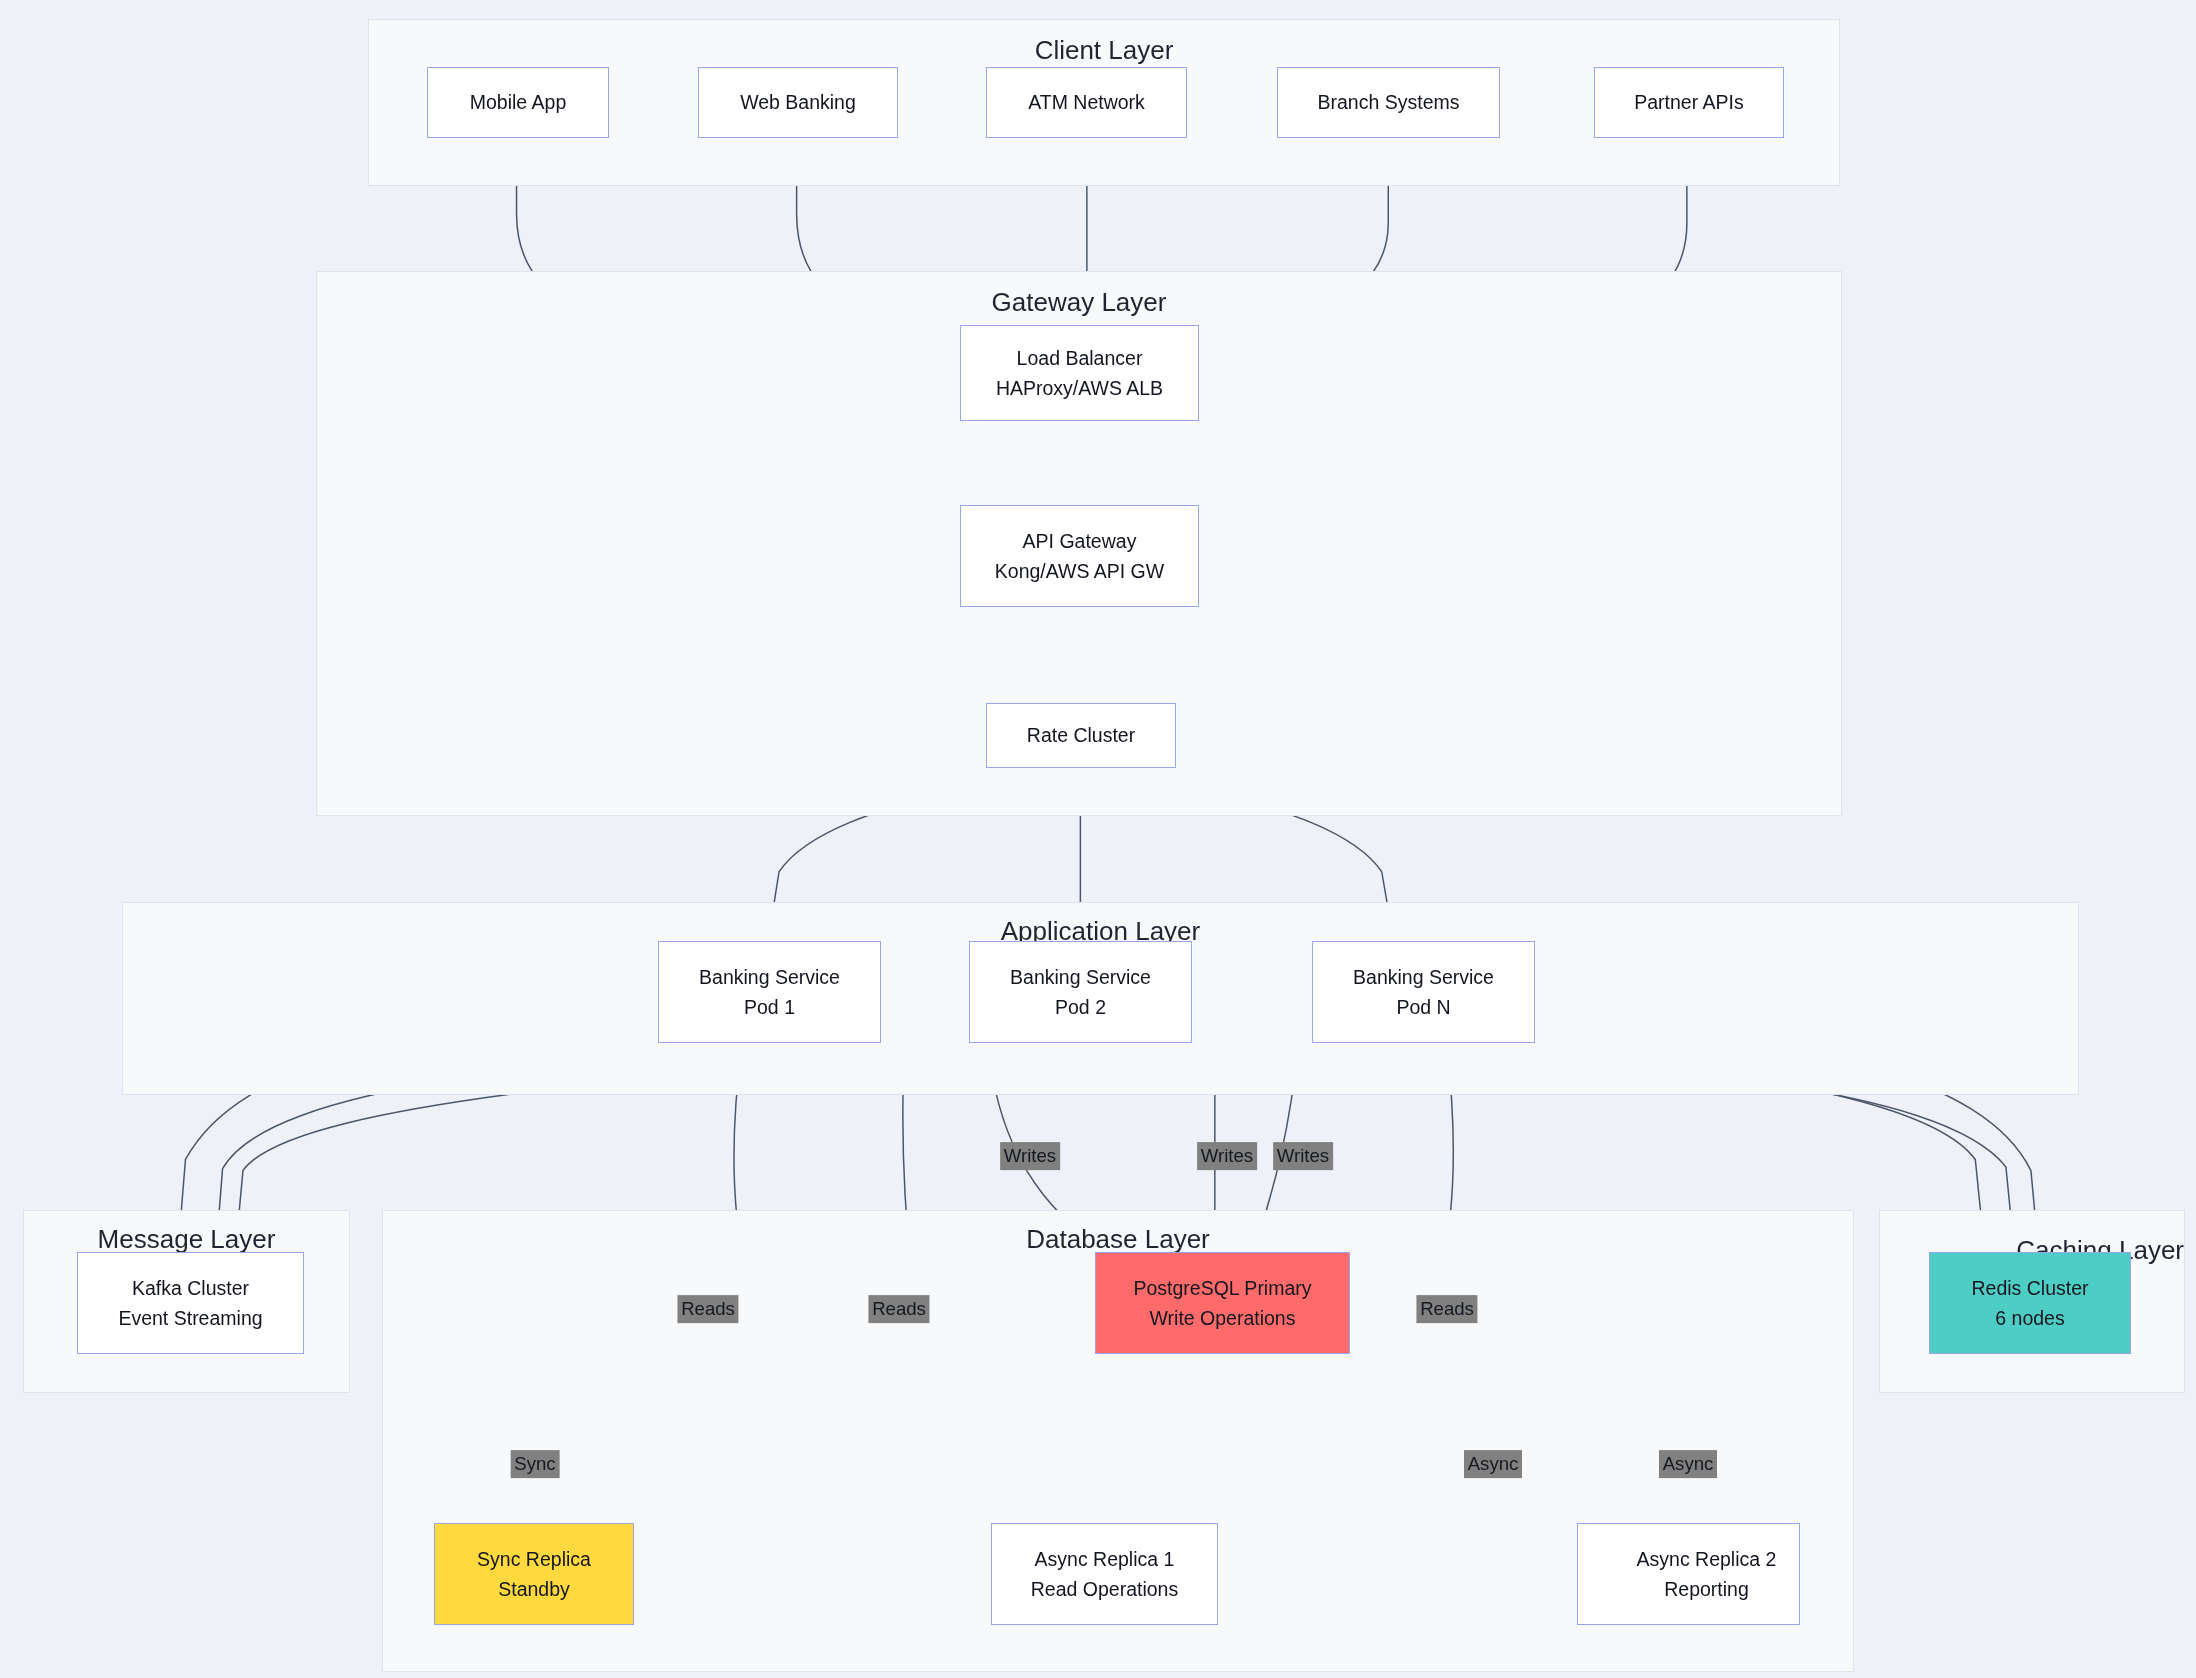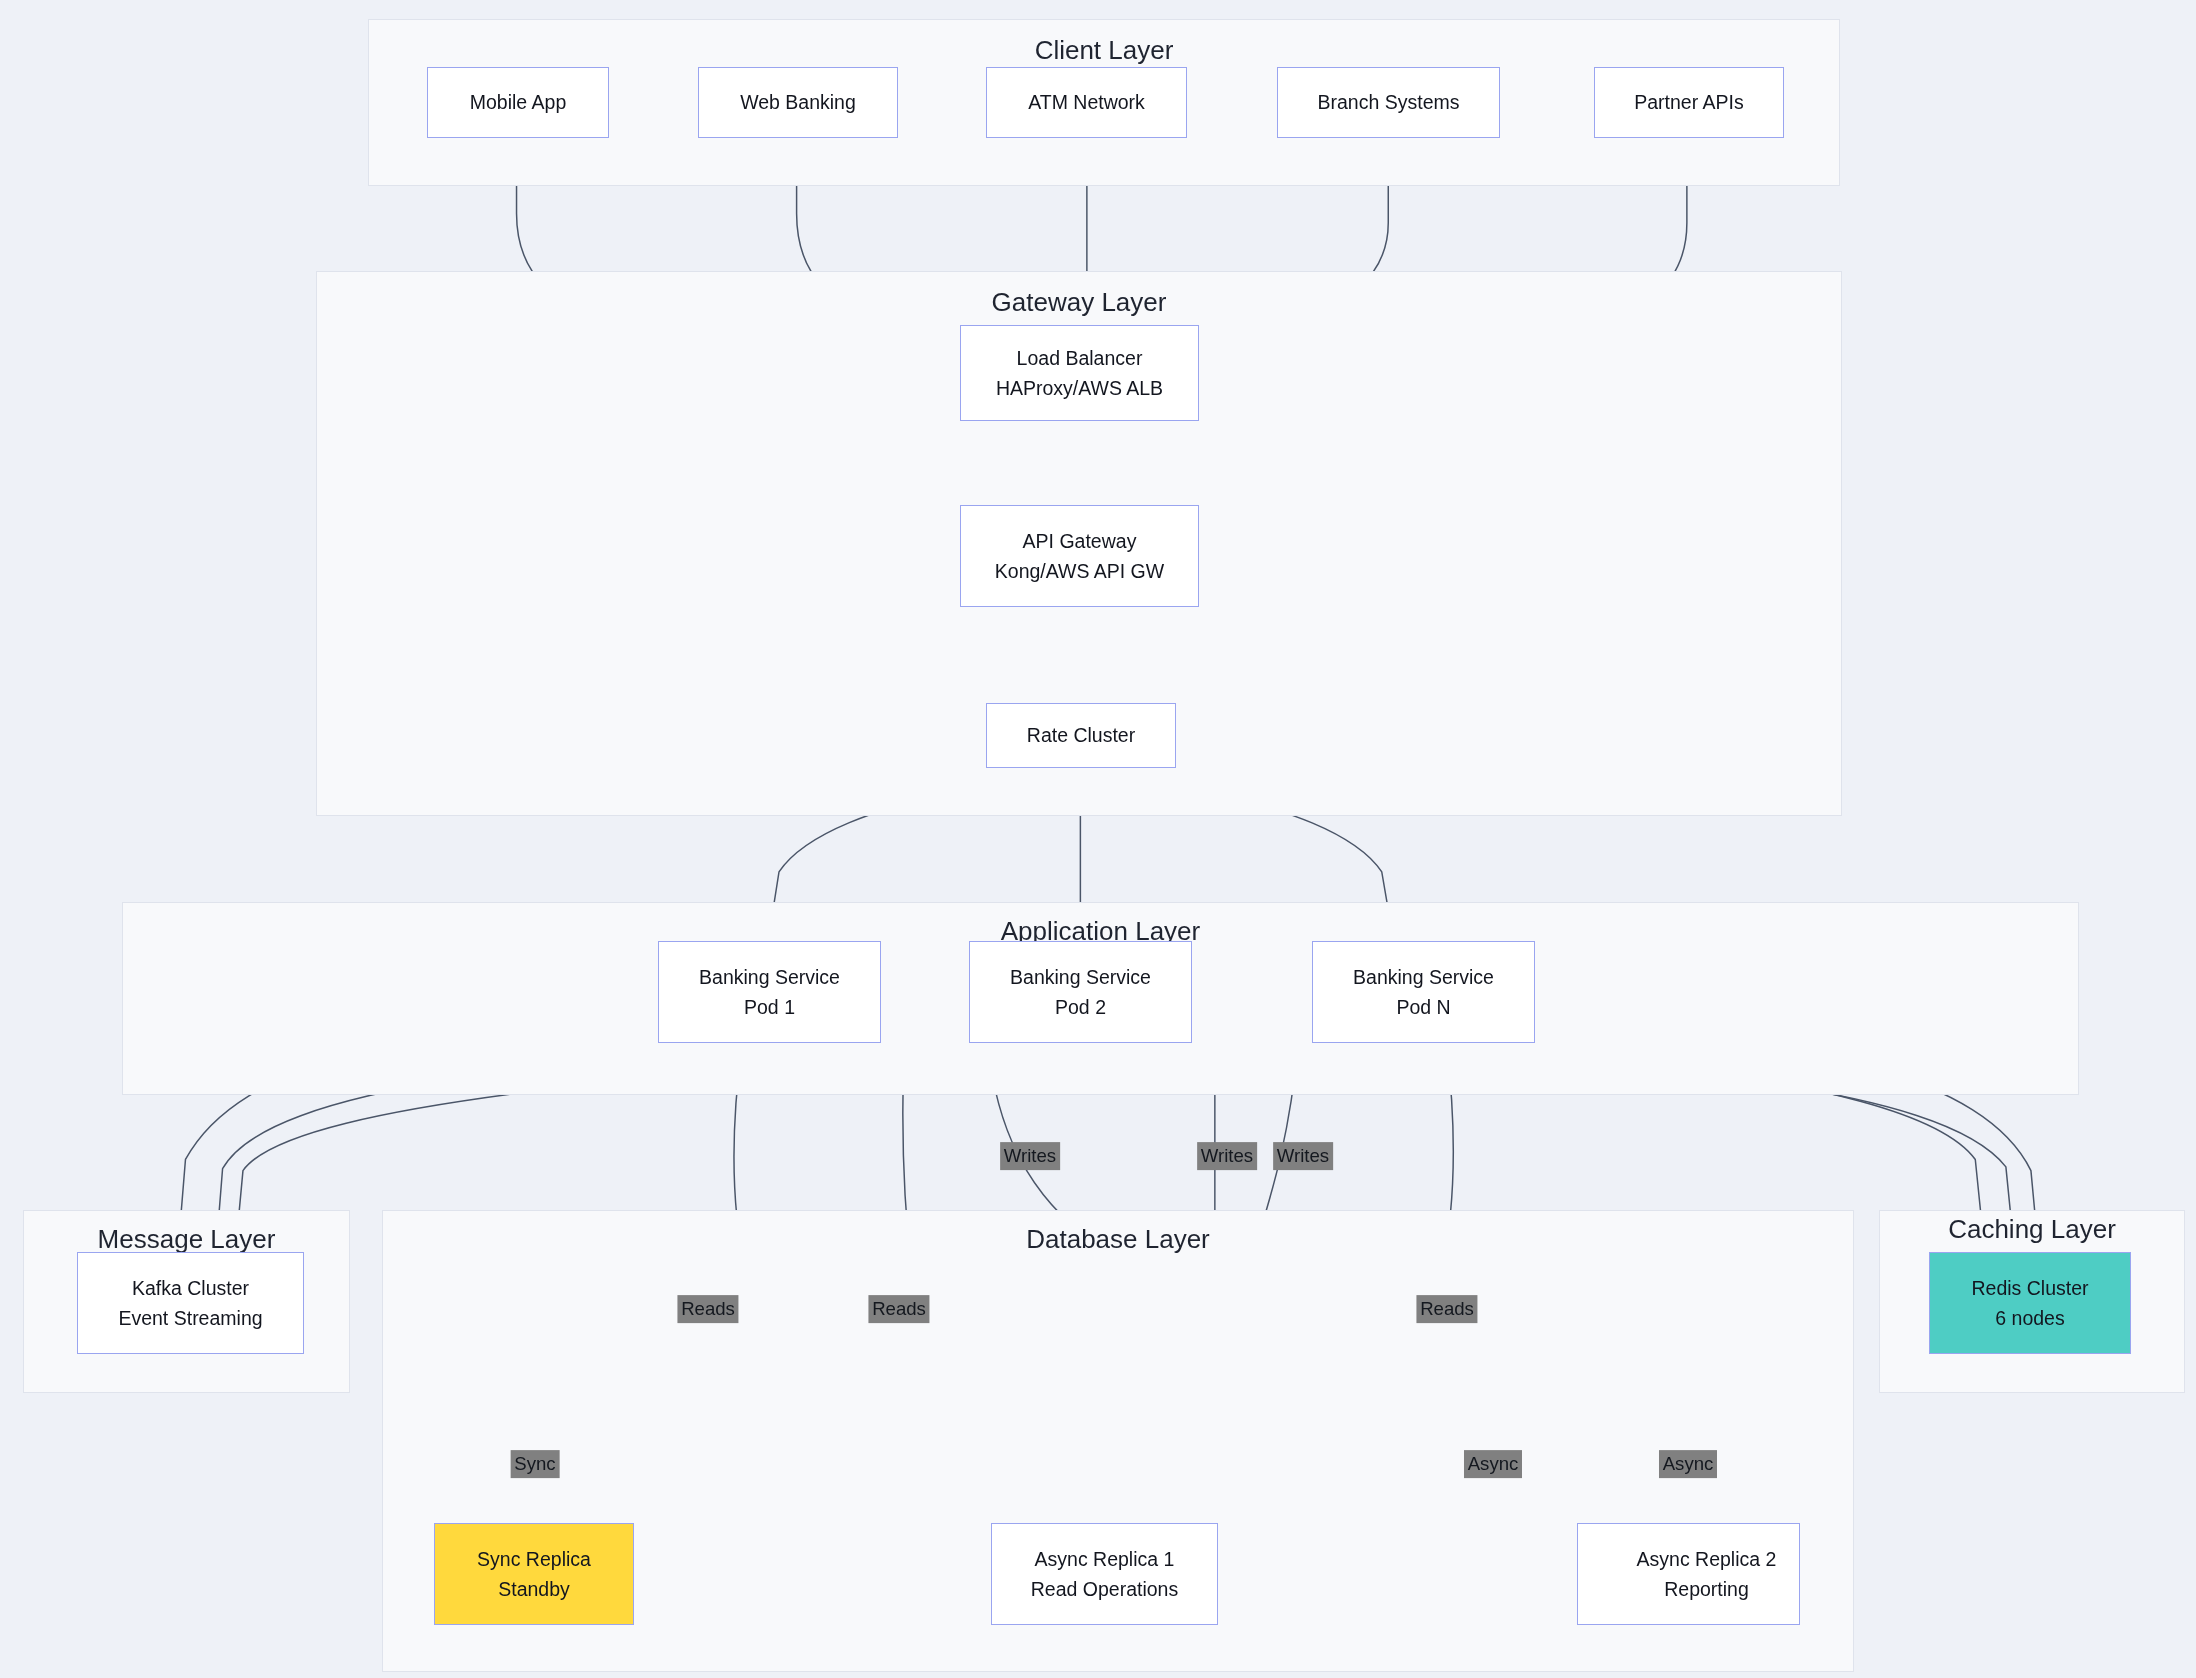--- a/index.html
+++ b/index.html
@@ -131,21 +131,21 @@
 
   <div class="cluster" style="left:23px; top:1210px; width:327px; height:183px;">
     <div class="cluster-title" style="top:13px;">Message Layer</div>
   </div>
 
   <div class="cluster" style="left:382px; top:1210px; width:1472px; height:462px;">
     <div class="cluster-title" style="top:13px;">Database Layer</div>
   </div>
 
   <div class="cluster" style="left:1879px; top:1210px; width:306px; height:183px;">
-    <div class="cluster-title" style="top:3px;">Caching Layer</div>
+    <div class="cluster-title" style="top:24px;text-align:right;">Caching Layer</div>
   </div>
 
   <div class="node" style="left:427px; top:67px; width:182px; height:71px;">
     <span class="ln">Mobile App</span>
   </div>
   <div class="node" style="left:698px; top:67px; width:200px; height:71px;">
     <span class="ln">Web Banking</span>
   </div>
   <div class="node" style="left:986px; top:67px; width:201px; height:71px;">
     <span class="ln">ATM Network</span>
@@ -180,20 +180,24 @@
   <div class="node" style="left:1312px; top:941px; width:223px; height:102px;">
     <span class="ln">Banking Service</span>
     <span class="ln">Pod N</span>
   </div>
 
   <div class="node" style="left:77px; top:1252px; width:227px; height:102px;">
     <span class="ln">Kafka Cluster</span>
     <span class="ln">Event Streaming</span>
   </div>
 
+  <div class="node fill-red" style="left:1095px; top:1252px; width:255px; height:102px;">
+    <span class="ln">PostgreSQL Primary</span>
+    <span class="ln">Write Operations</span>
+  </div>
   <div class="node fill-yellow" style="left:434px; top:1523px; width:200px; height:102px;">
     <span class="ln">Sync Replica</span>
     <span class="ln">Standby</span>
   </div>
   <div class="node" style="left:991px; top:1523px; width:227px; height:102px;">
     <span class="ln">Async Replica 1</span>
     <span class="ln">Read Operations</span>
   </div>
   <div class="node" style="left:1577px; top:1523px; width:223px; height:102px;padding-left:36px;">
     <span class="ln">Async Replica 2</span>

